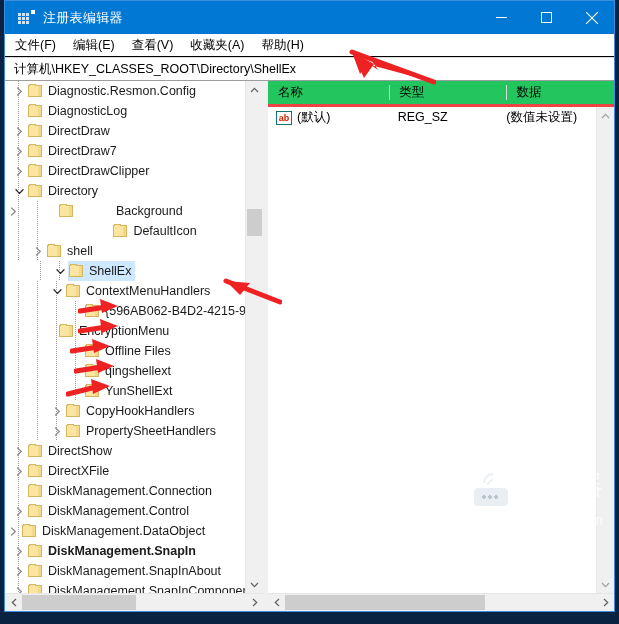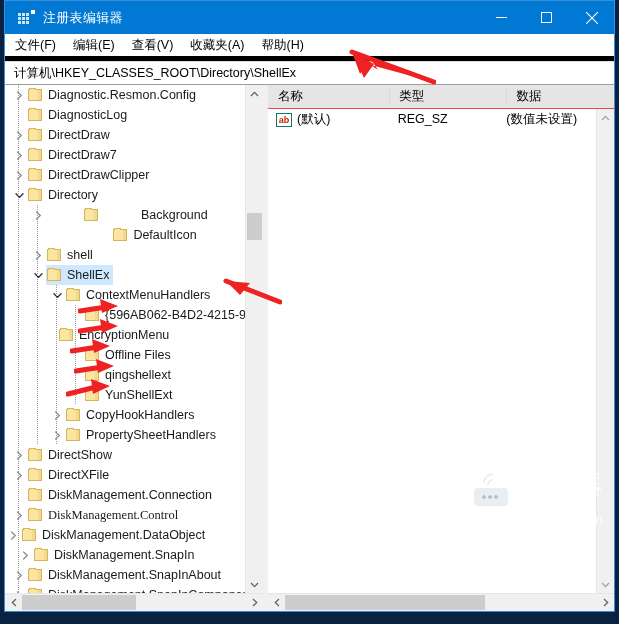--- a/index.html
+++ b/index.html
@@ -29,21 +29,21 @@
   .title-text{font-size:13px;letter-spacing:.3px;line-height:33px;}
 
   .wincontrols{position:absolute;right:0;top:0;height:33px;display:flex;}
   .wc{width:45px;height:33px;display:flex;align-items:center;justify-content:center;color:#fff;}
   .wc svg{display:block;}
 
   
   .menubar{
     height:22px;background:#ffffff;display:flex;align-items:center;
     padding-left:10px;flex:0 0 auto;
-    border-bottom:5px solid #000000;
+    border-bottom:1px solid #000000;
   }
   .menu-item{font-size:12.5px;color:#000000;margin-right:17px;line-height:22px;white-space:nowrap;}
 
   
   .addressbar{
     height:22px;background:#ffffff;border-top:1px solid #dcdcdc;border-bottom:1px solid #9d9d9d;
     display:flex;align-items:center;padding-left:9px;flex:0 0 auto;
   }
   .address-text{font-size:12.5px;color:#000;line-height:22px;white-space:nowrap;}
 
@@ -73,21 +73,21 @@
   .folder .f:after{
     content:"";position:absolute;right:0px;top:0px;width:3px;height:10px;background:#f3d98a;
   }
   .tlabel{font-size:12.5px;color:#1a1a1a;padding-left:4px;line-height:20px;}
   .trow.sel .tlabel{background:#cde8ff;padding-right:4px;}
   .trow.sel .folder{background:#cde8ff;}
   .dots{position:absolute;top:0;width:1px;height:20px;
     background:repeating-linear-gradient(to bottom,#9a9a9a 0 1px,transparent 1px 2px);}
 
   
-  .lv-header{height:23px;background:#e5e5e5;border-bottom:1px solid #ef4444;display:flex;position:relative;flex:0 0 auto;}
+  .lv-header{height:23px;background:#22c55e;border-bottom:3px solid #ef4444;display:flex;position:relative;flex:0 0 auto;}
   .lv-col{font-size:12.5px;color:#000;line-height:23px;padding-left:10px;box-sizing:border-box;position:relative;}
   .lv-col + .lv-col:before{content:"";position:absolute;left:0;top:4px;bottom:4px;width:1px;background:#d8d8d8;}
   .lv-body{flex:1 1 auto;position:relative;background:#fff;overflow:hidden;}
   .lv-row{height:21px;display:flex;align-items:center;}
   .ab-icon{width:16px;height:14px;margin-left:8px;margin-right:5px;flex:0 0 auto;position:relative;
     border:1px solid #0f766e;background:#fff;box-sizing:border-box;}
   .ab-icon span{position:absolute;left:0;right:0;top:-1px;text-align:center;font-size:9px;font-weight:bold;color:#cc2200;
     font-family:"Liberation Sans",sans-serif;line-height:14px;}
   .lv-cell{font-size:12.5px;color:#000;line-height:21px;box-sizing:border-box;}
 
@@ -237,21 +237,21 @@
                 <div class="twist">
                   <svg width="9" height="9" viewBox="0 0 9 9">
                     <path d="M1 2.8 L4.5 6.4 L8 2.8" fill="none" stroke="#2b2b2b" stroke-width="1.3" stroke-linecap="round"></path>
                   </svg>
                 </div>
                 <div class="folder">
                   <div class="f"></div>
                 </div>
                 <span class="tlabel">Directory</span>
               </div>
-              <div class="trow" style="padding-left: 25px; gap: 37px;">
+              <div class="trow" style=" gap: 37px;">
                 <div class="dots" style="left: 13px;"></div>
                 <div class="dots" style="left: 32px;"></div>
                 <div class="twist">
                   <svg width="9" height="9" viewBox="0 0 9 9">
                     <path d="M2.6 1 L6.3 4.5 L2.6 8" fill="none" stroke="#8d8d8d" stroke-width="1.3" stroke-linecap="round"></path>
                   </svg>
                 </div>
                 <div class="folder">
                   <div class="f"></div>
                 </div>
@@ -272,21 +272,21 @@
                 <div class="twist">
                   <svg width="9" height="9" viewBox="0 0 9 9">
                     <path d="M2.6 1 L6.3 4.5 L2.6 8" fill="none" stroke="#8d8d8d" stroke-width="1.3" stroke-linecap="round"></path>
                   </svg>
                 </div>
                 <div class="folder">
                   <div class="f"></div>
                 </div>
                 <span class="tlabel">shell</span>
               </div>
-              <div class="trow sel" style="padding-left: 25px;">
+              <div class="trow sel" style="padding-left: 25px; margin-left: 22px;">
                 <div class="dots" style="left: 13px;"></div>
                 <div class="dots" style="left: 32px;"></div>
                 <div class="twist">
                   <svg width="9" height="9" viewBox="0 0 9 9">
                     <path d="M1 2.8 L4.5 6.4 L8 2.8" fill="none" stroke="#2b2b2b" stroke-width="1.3" stroke-linecap="round"></path>
                   </svg>
                 </div>
                 <div class="folder">
                   <div class="f"></div>
                 </div>
@@ -414,21 +414,21 @@
                 <span class="tlabel">DirectXFile</span>
               </div>
               <div class="trow" style="padding-left: 6px;">
                 <div class="dots" style="left: 13px;"></div>
                 <div class="twist"></div>
                 <div class="folder">
                   <div class="f"></div>
                 </div>
                 <span class="tlabel">DiskManagement.Connection</span>
               </div>
-              <div class="trow" style="padding-left: 6px; font-family: Liberation Serif, serif;">
+              <div class="trow" style="padding-left: 6px;">
                 <div class="dots" style="left: 13px;"></div>
                 <div class="twist">
                   <svg width="9" height="9" viewBox="0 0 9 9">
                     <path d="M2.6 1 L6.3 4.5 L2.6 8" fill="none" stroke="#8d8d8d" stroke-width="1.3" stroke-linecap="round"></path>
                   </svg>
                 </div>
                 <div class="folder">
                   <div class="f"></div>
                 </div>
                 <span class="tlabel">DiskManagement.Control</span>
@@ -438,21 +438,21 @@
                 <div class="twist">
                   <svg width="9" height="9" viewBox="0 0 9 9">
                     <path d="M2.6 1 L6.3 4.5 L2.6 8" fill="none" stroke="#8d8d8d" stroke-width="1.3" stroke-linecap="round"></path>
                   </svg>
                 </div>
                 <div class="folder">
                   <div class="f"></div>
                 </div>
                 <span class="tlabel">DiskManagement.DataObject</span>
               </div>
-              <div class="trow" style="padding-left: 12px;">
+              <div class="trow" style="padding-left: 6px; font-weight: bold;">
                 <div class="dots" style="left: 13px;"></div>
                 <div class="twist">
                   <svg width="9" height="9" viewBox="0 0 9 9">
                     <path d="M2.6 1 L6.3 4.5 L2.6 8" fill="none" stroke="#8d8d8d" stroke-width="1.3" stroke-linecap="round"></path>
                   </svg>
                 </div>
                 <div class="folder">
                   <div class="f"></div>
                 </div>
                 <span class="tlabel">DiskManagement.SnapIn</span>

